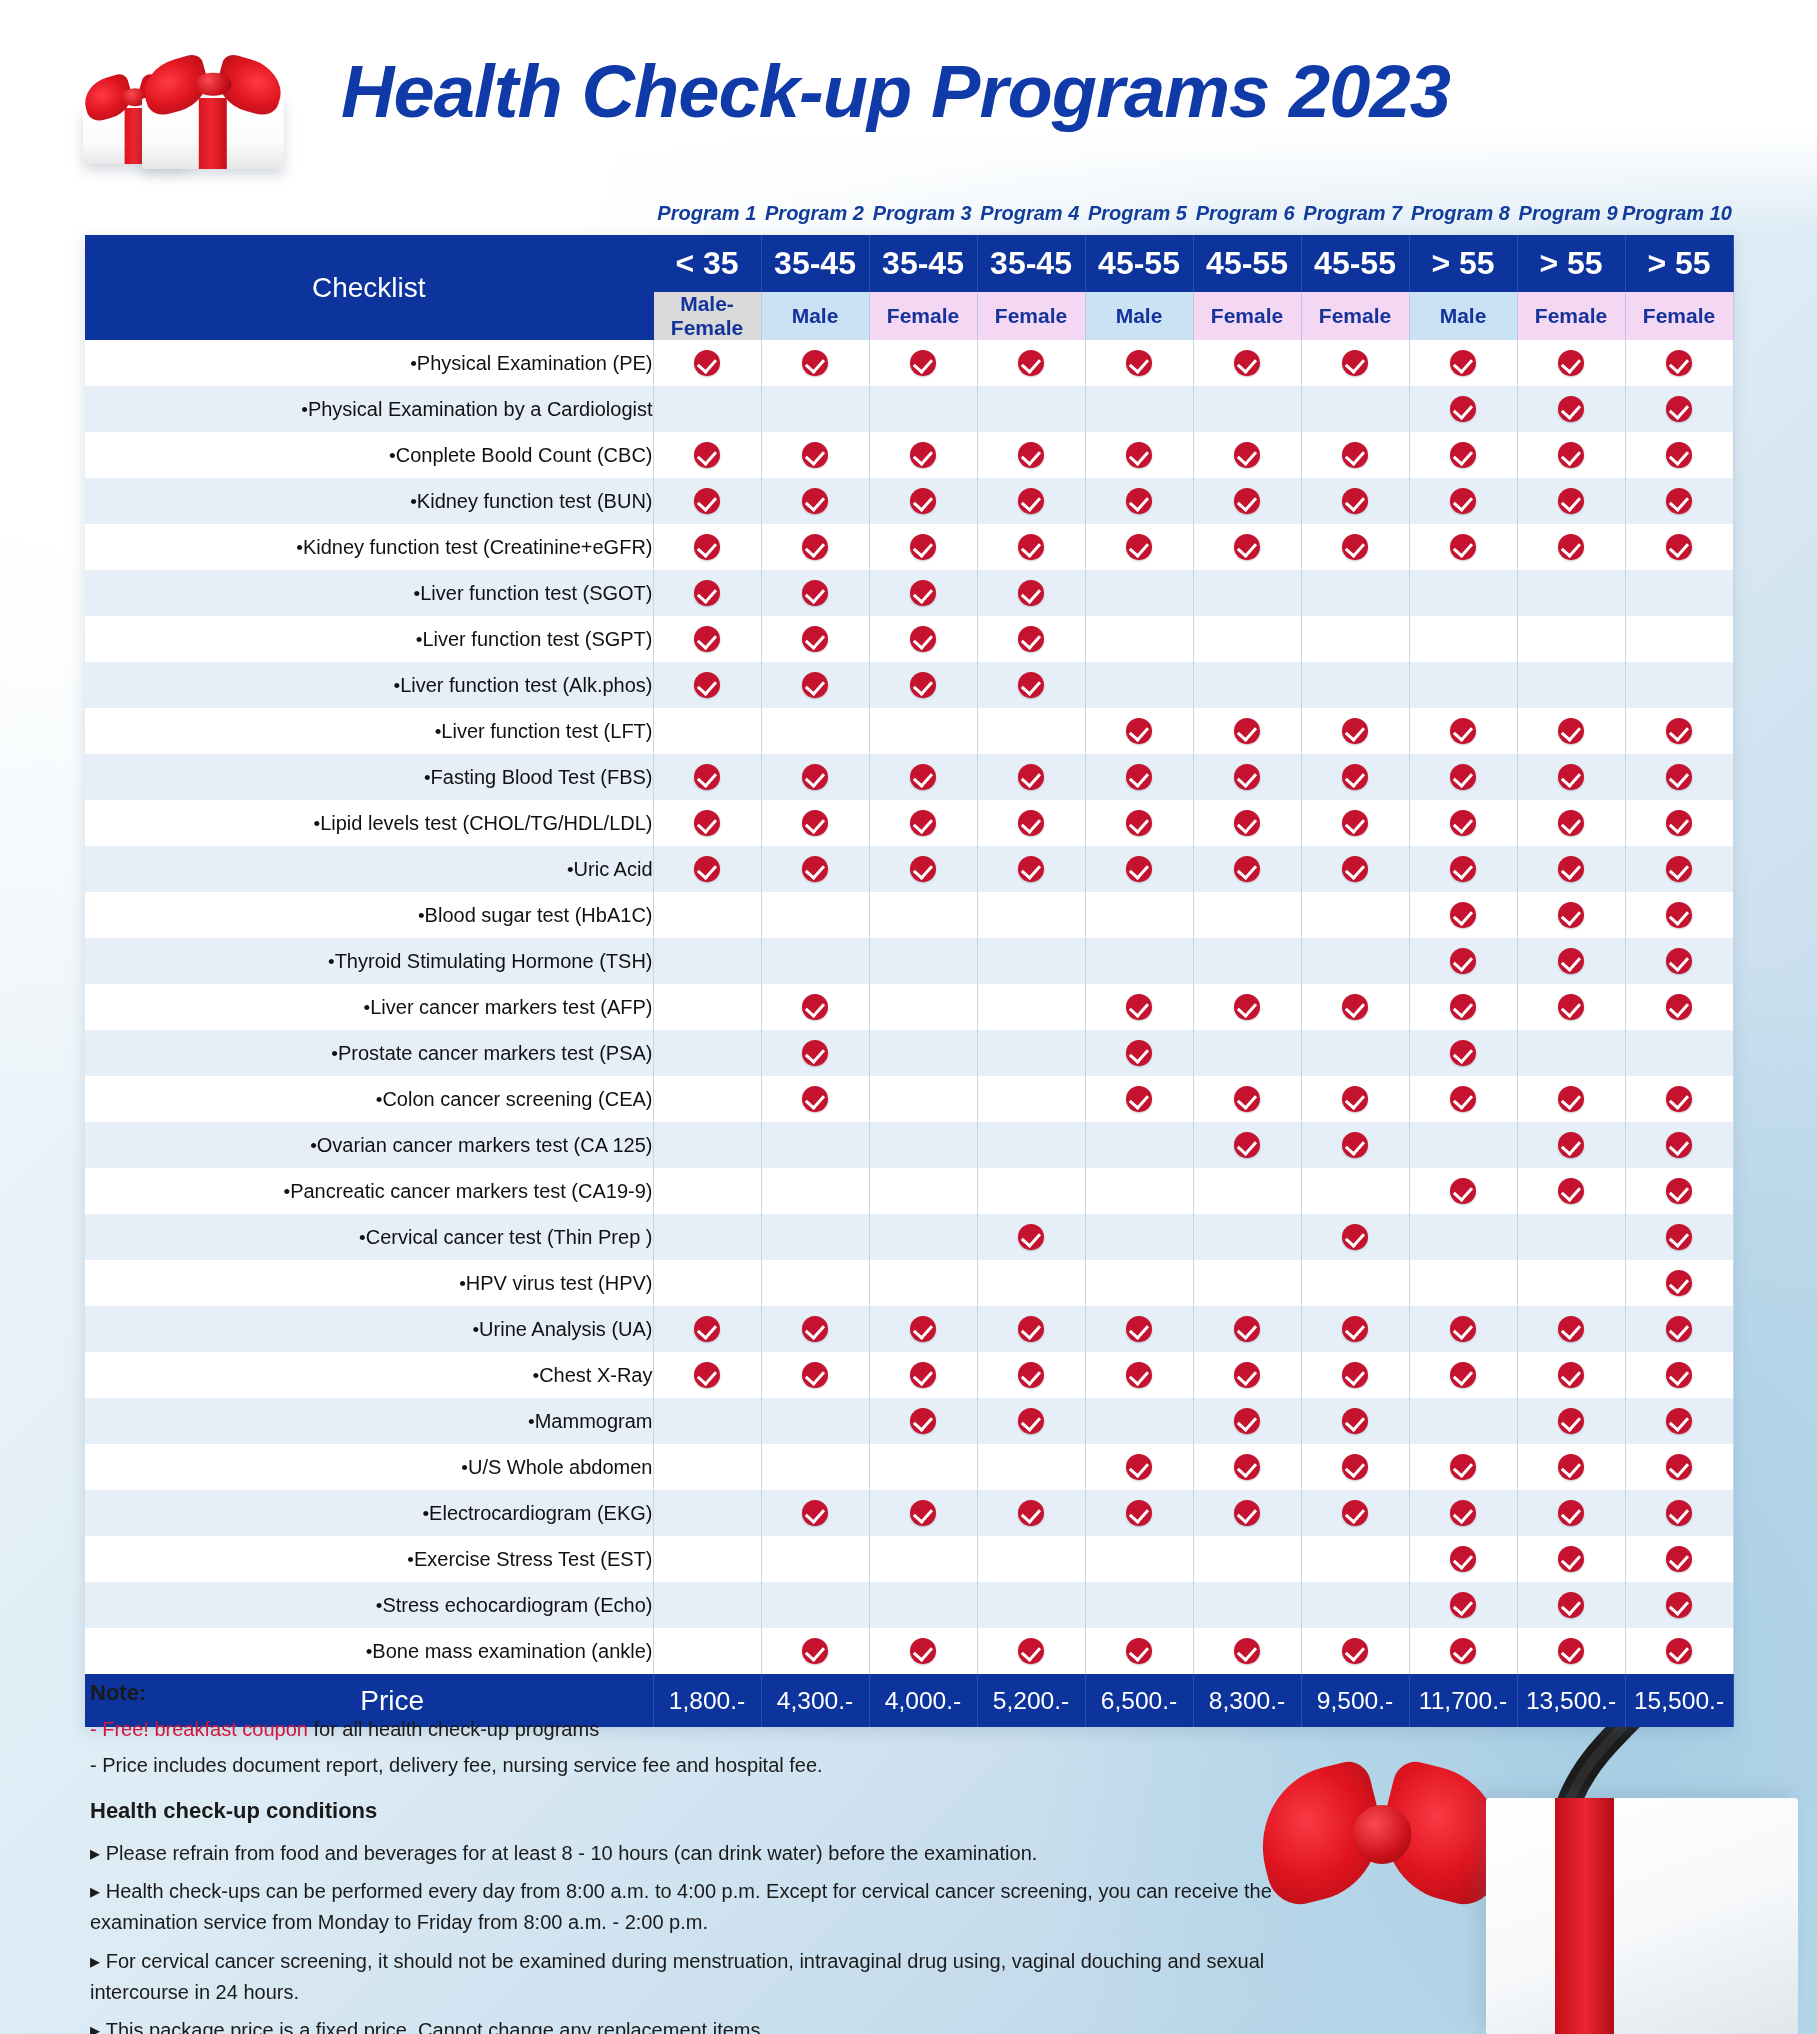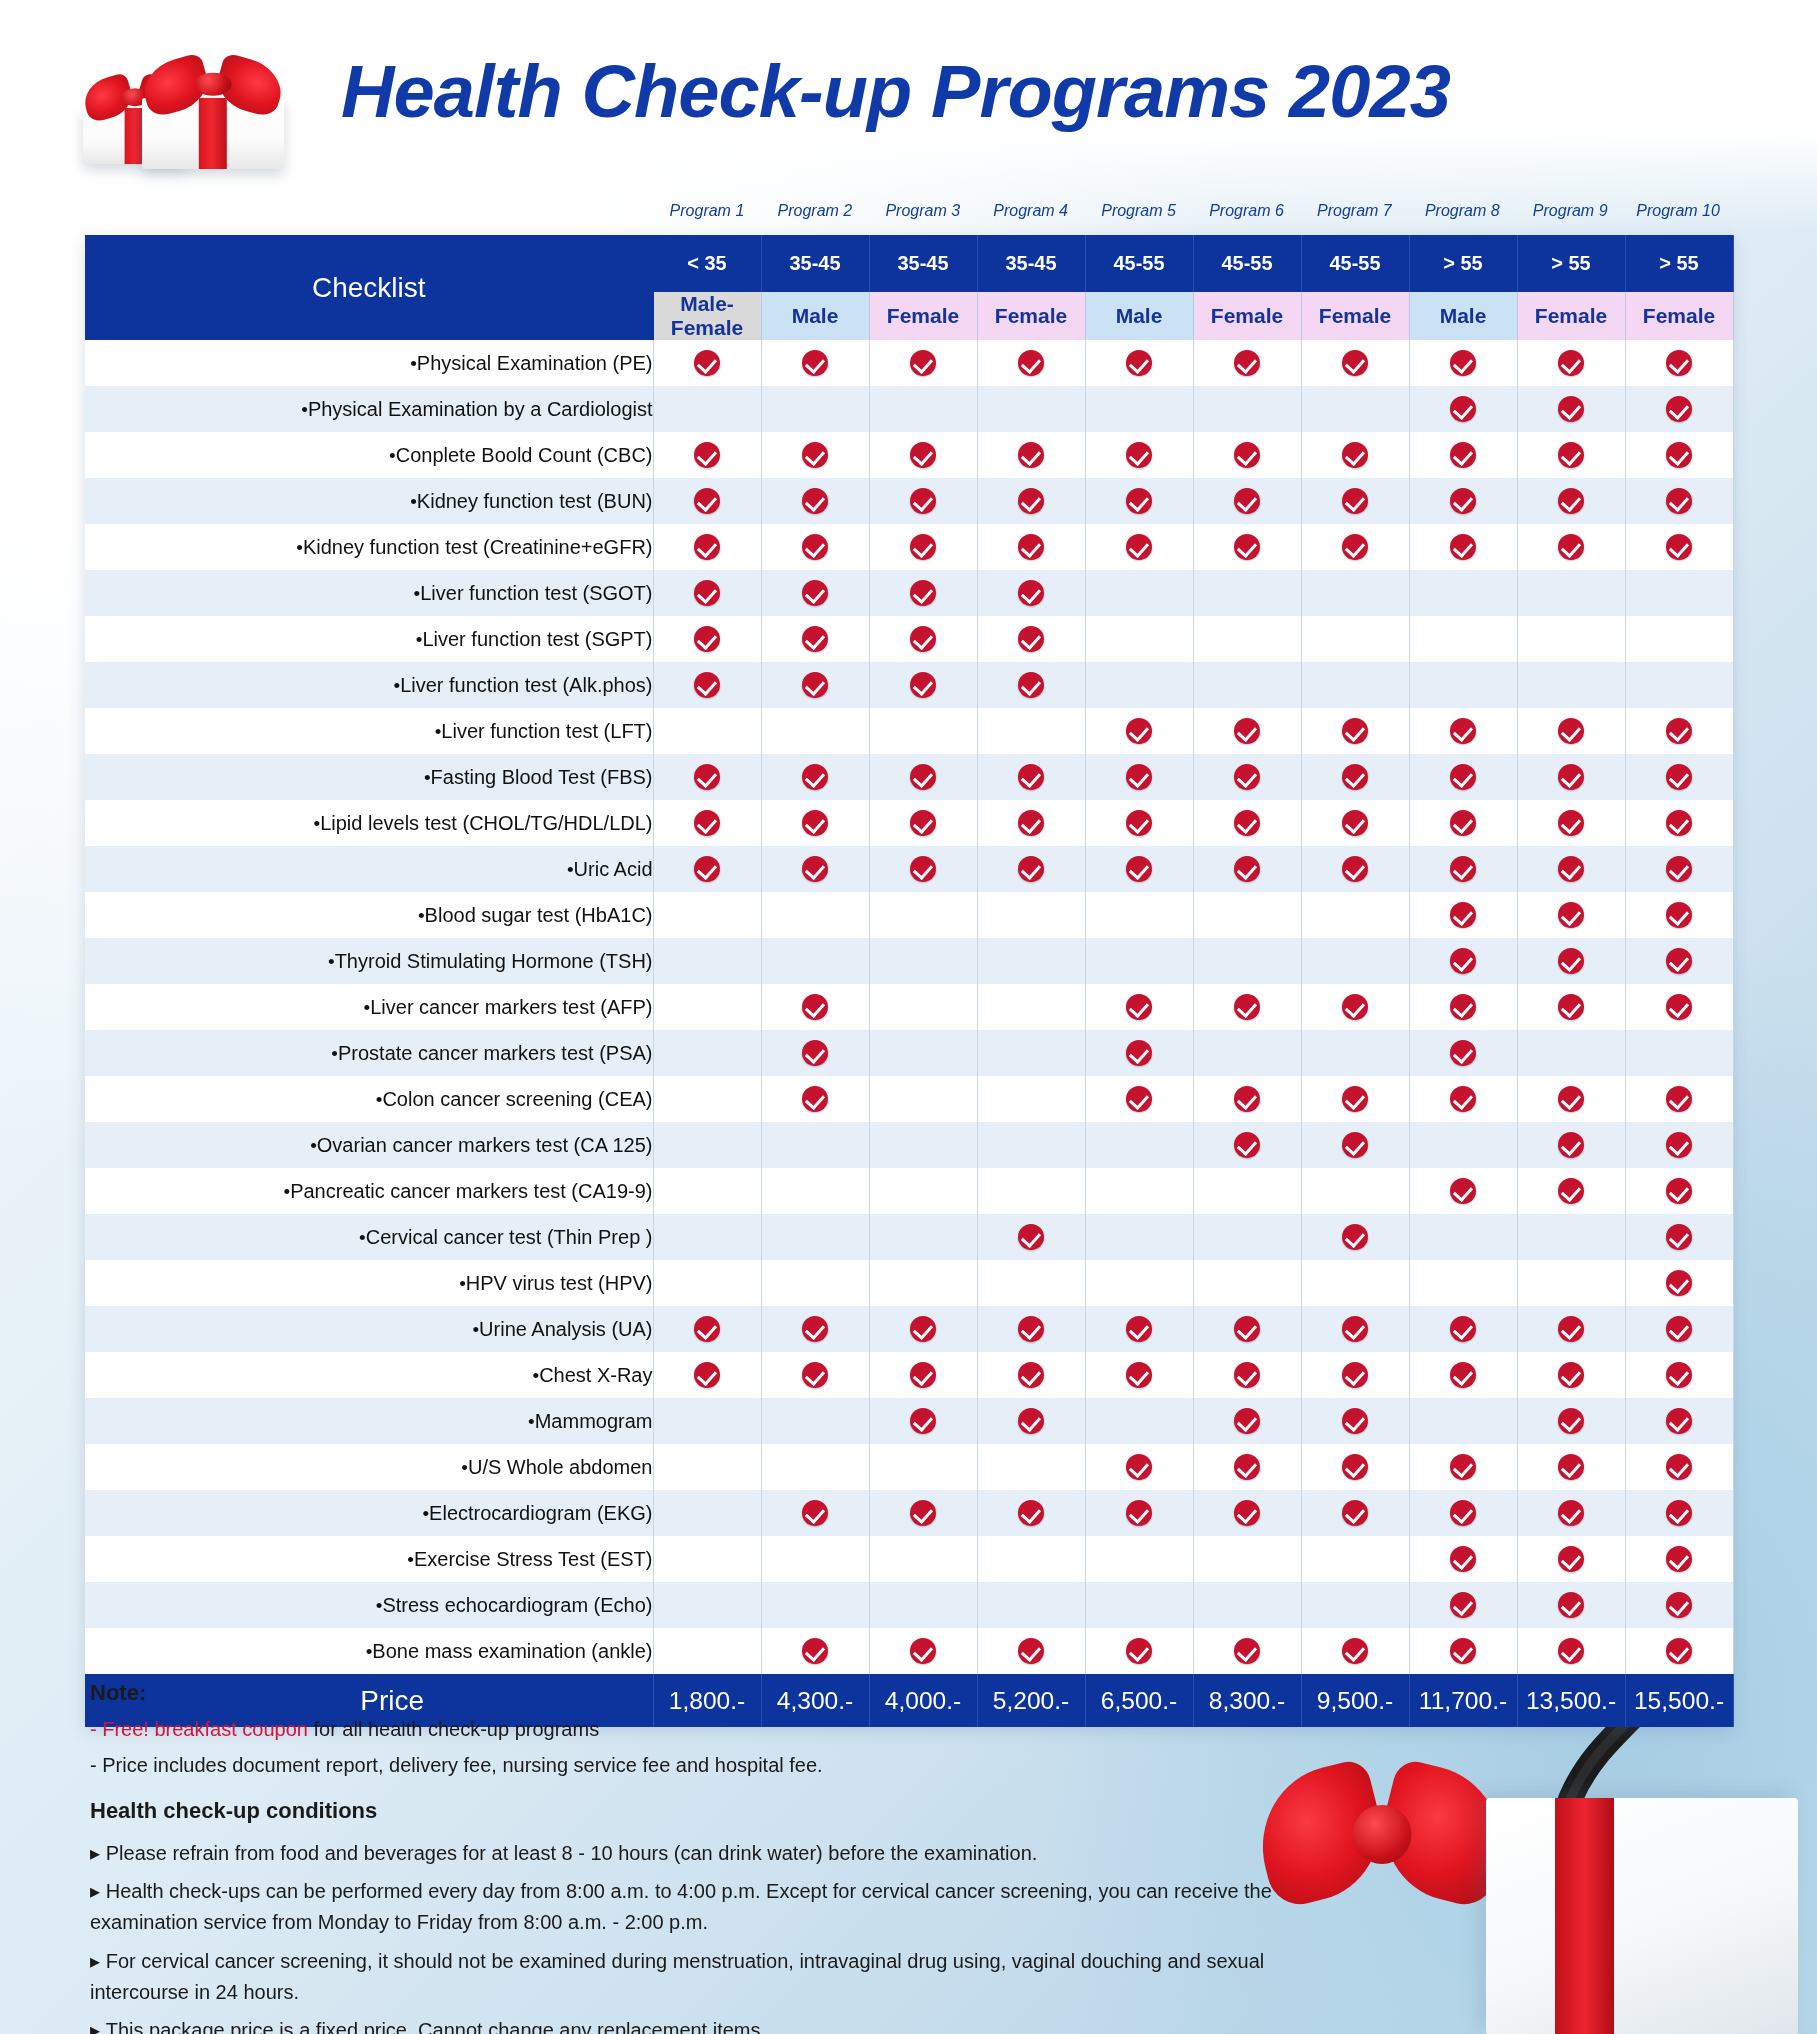--- a/index.html
+++ b/index.html
@@ -93,38 +93,38 @@
     font-family: "Liberation Sans", sans-serif;
   }
 
   
   #program-strip {
     position: absolute; left: 653px; top: 202px; width: 1079px; height: 26.5px;
     display: flex;
   }
   #program-strip .pg {
     flex: 1 1 0; text-align: center;
-    font-size: 16px; font-style: italic; font-weight: normal;
+    font-size: 20px; font-style: italic; font-weight: bold;
     color: #123c9c; white-space: nowrap;
   }
 
   
   #table-wrap {
     position: absolute; left: 85px; top: 235px;
     width: 1647px;
     box-shadow: 0 3.8px 15px rgba(80,110,140,0.22);
   }
   table#checkup { border-collapse: collapse; width: 1647px; table-layout: fixed; }
   table#checkup col.lbl { width: 568px; }
   table#checkup col.pc  { width: 108px; }
 
   
   tr.hdr-age th {
     background: #0d339c; color: #fff;
-    font-size: 20px; font-weight: bold; height: 57px;
+    font-size: 32px; font-weight: bold; height: 57px;
     border-right: 0.9px solid #2a4fae; text-align: center;
   }
   tr.hdr-age th.checklist-cell {
     font-size: 28px; font-weight: normal; border-right: 0.9px solid #0d339c;
   }
   tr.hdr-gender th {
     height: 34px; font-size: 21px; text-align: center;
     color: #14339b; border-right: 0.9px solid #b9c8e6;
   }
   th.g-both   { background: #d9d9d9; color: #2a2a2a; font-size: 15px; }

